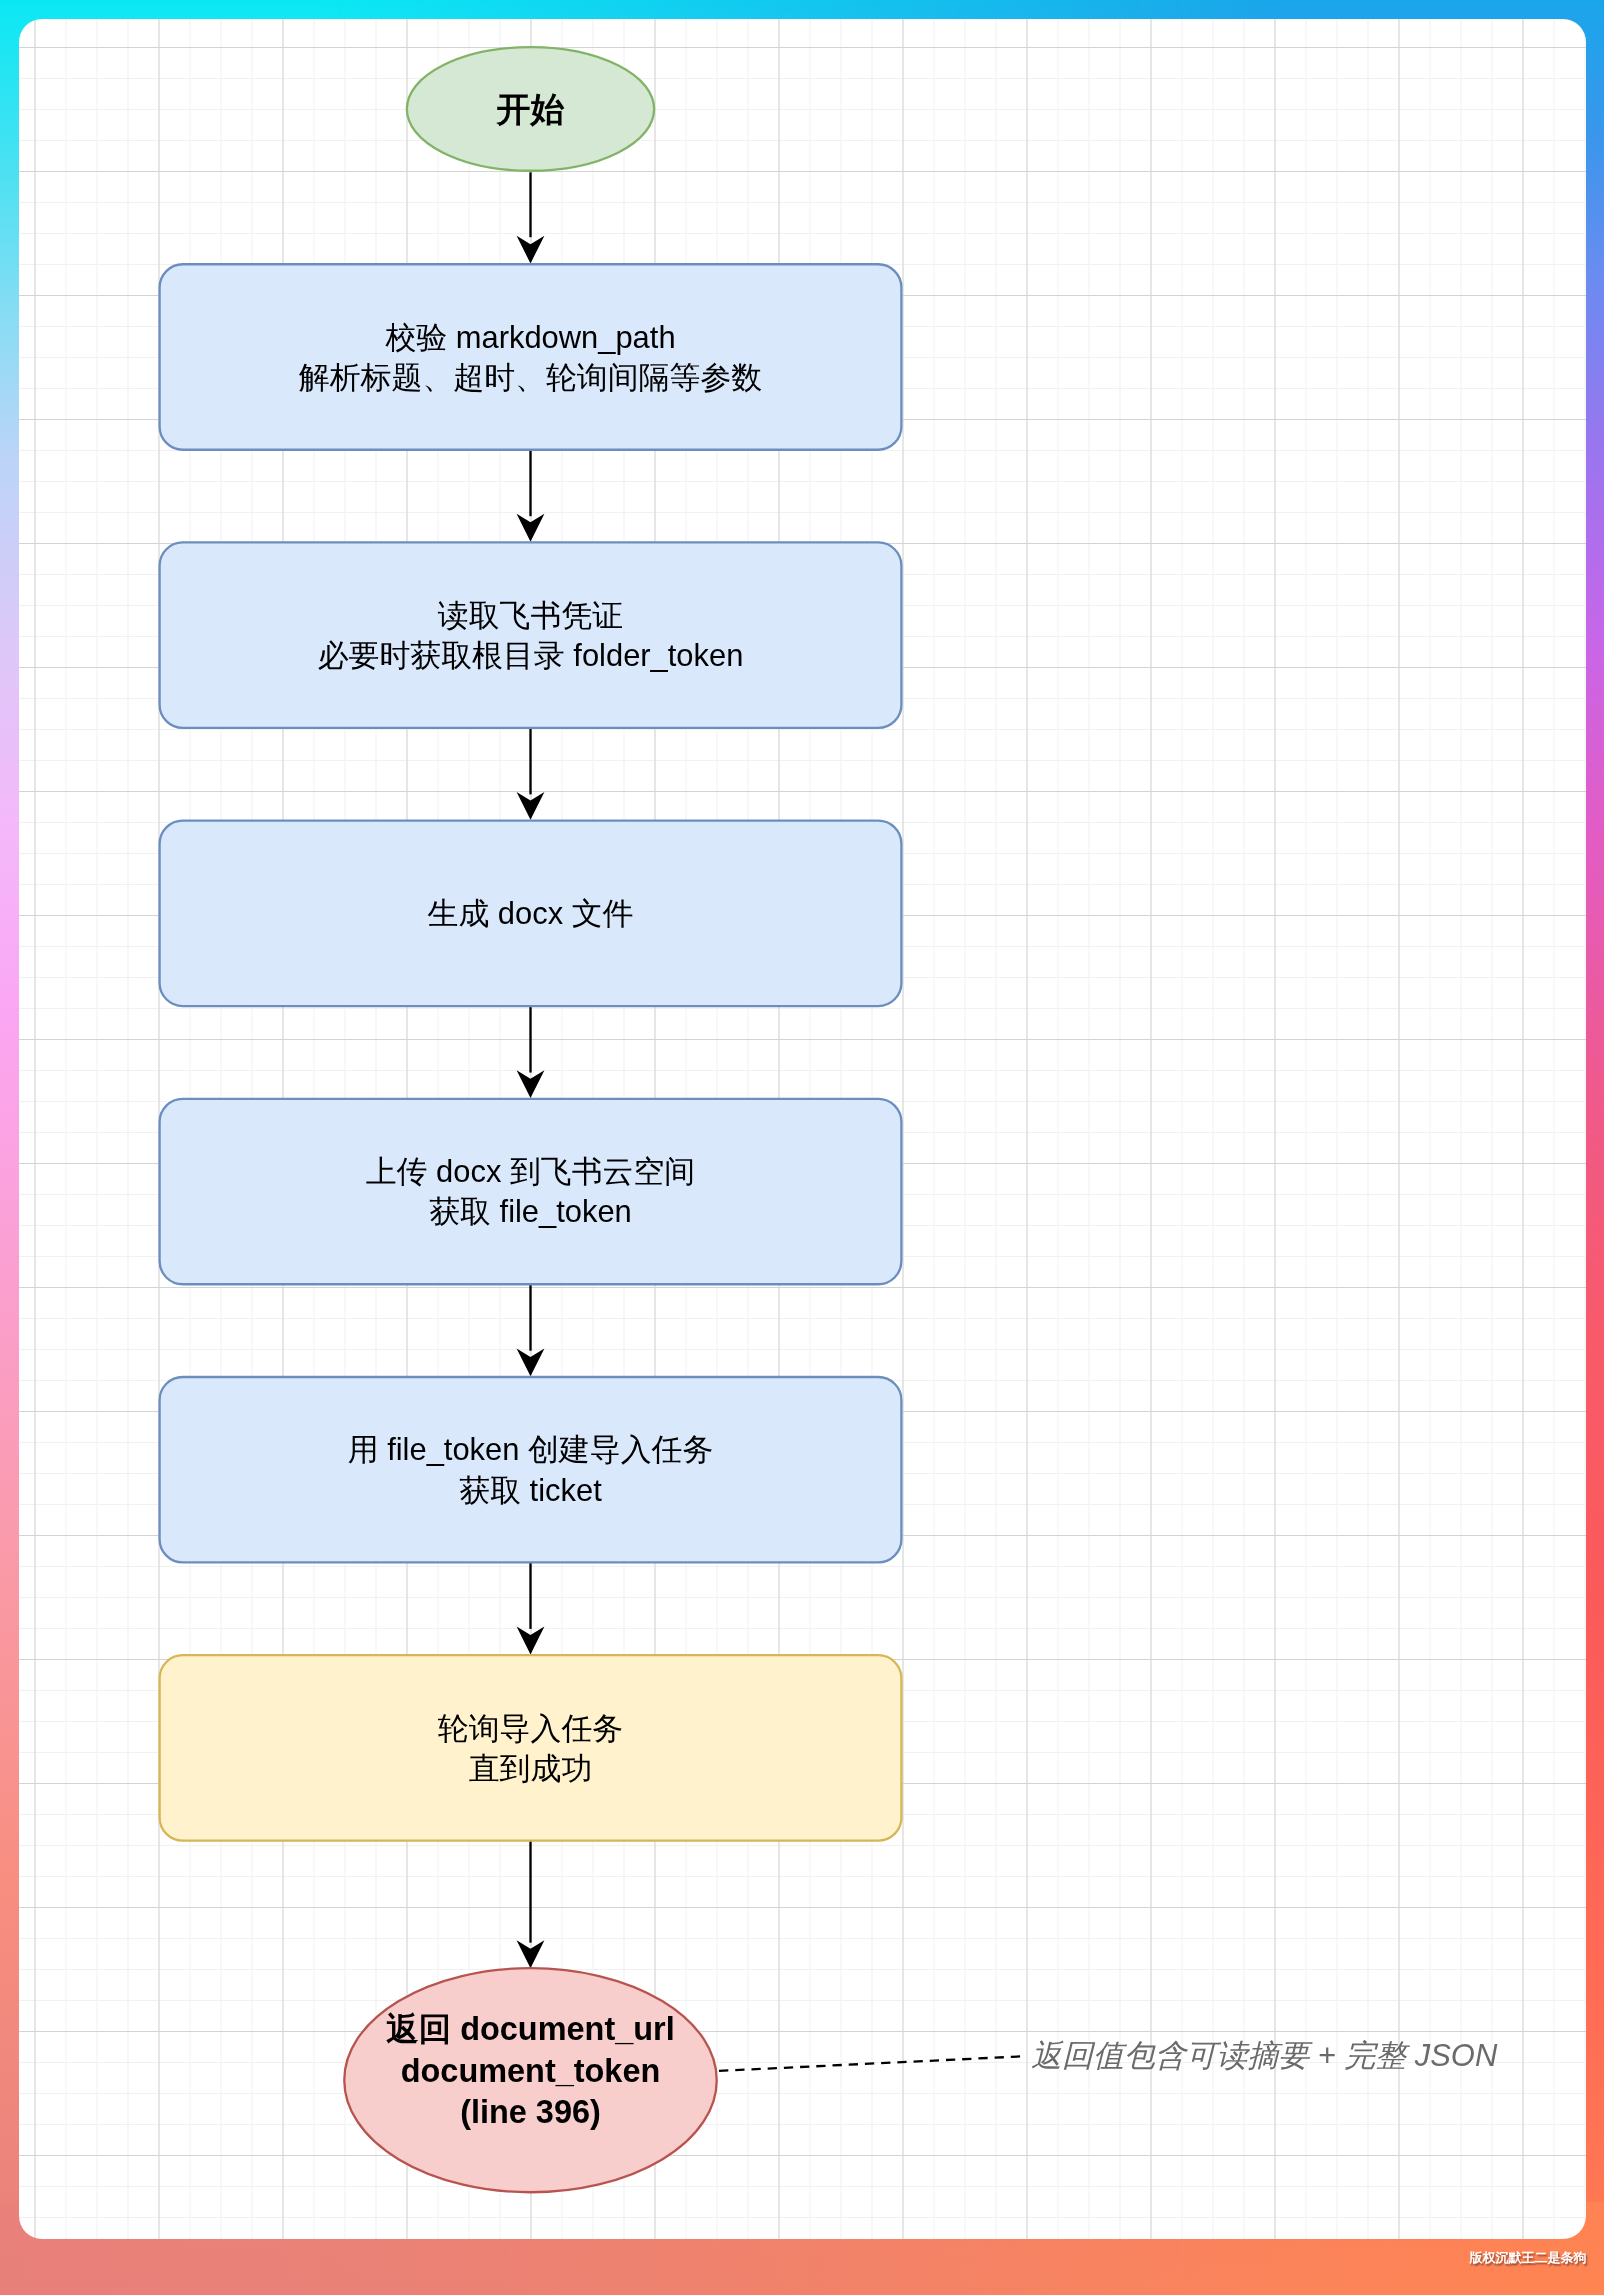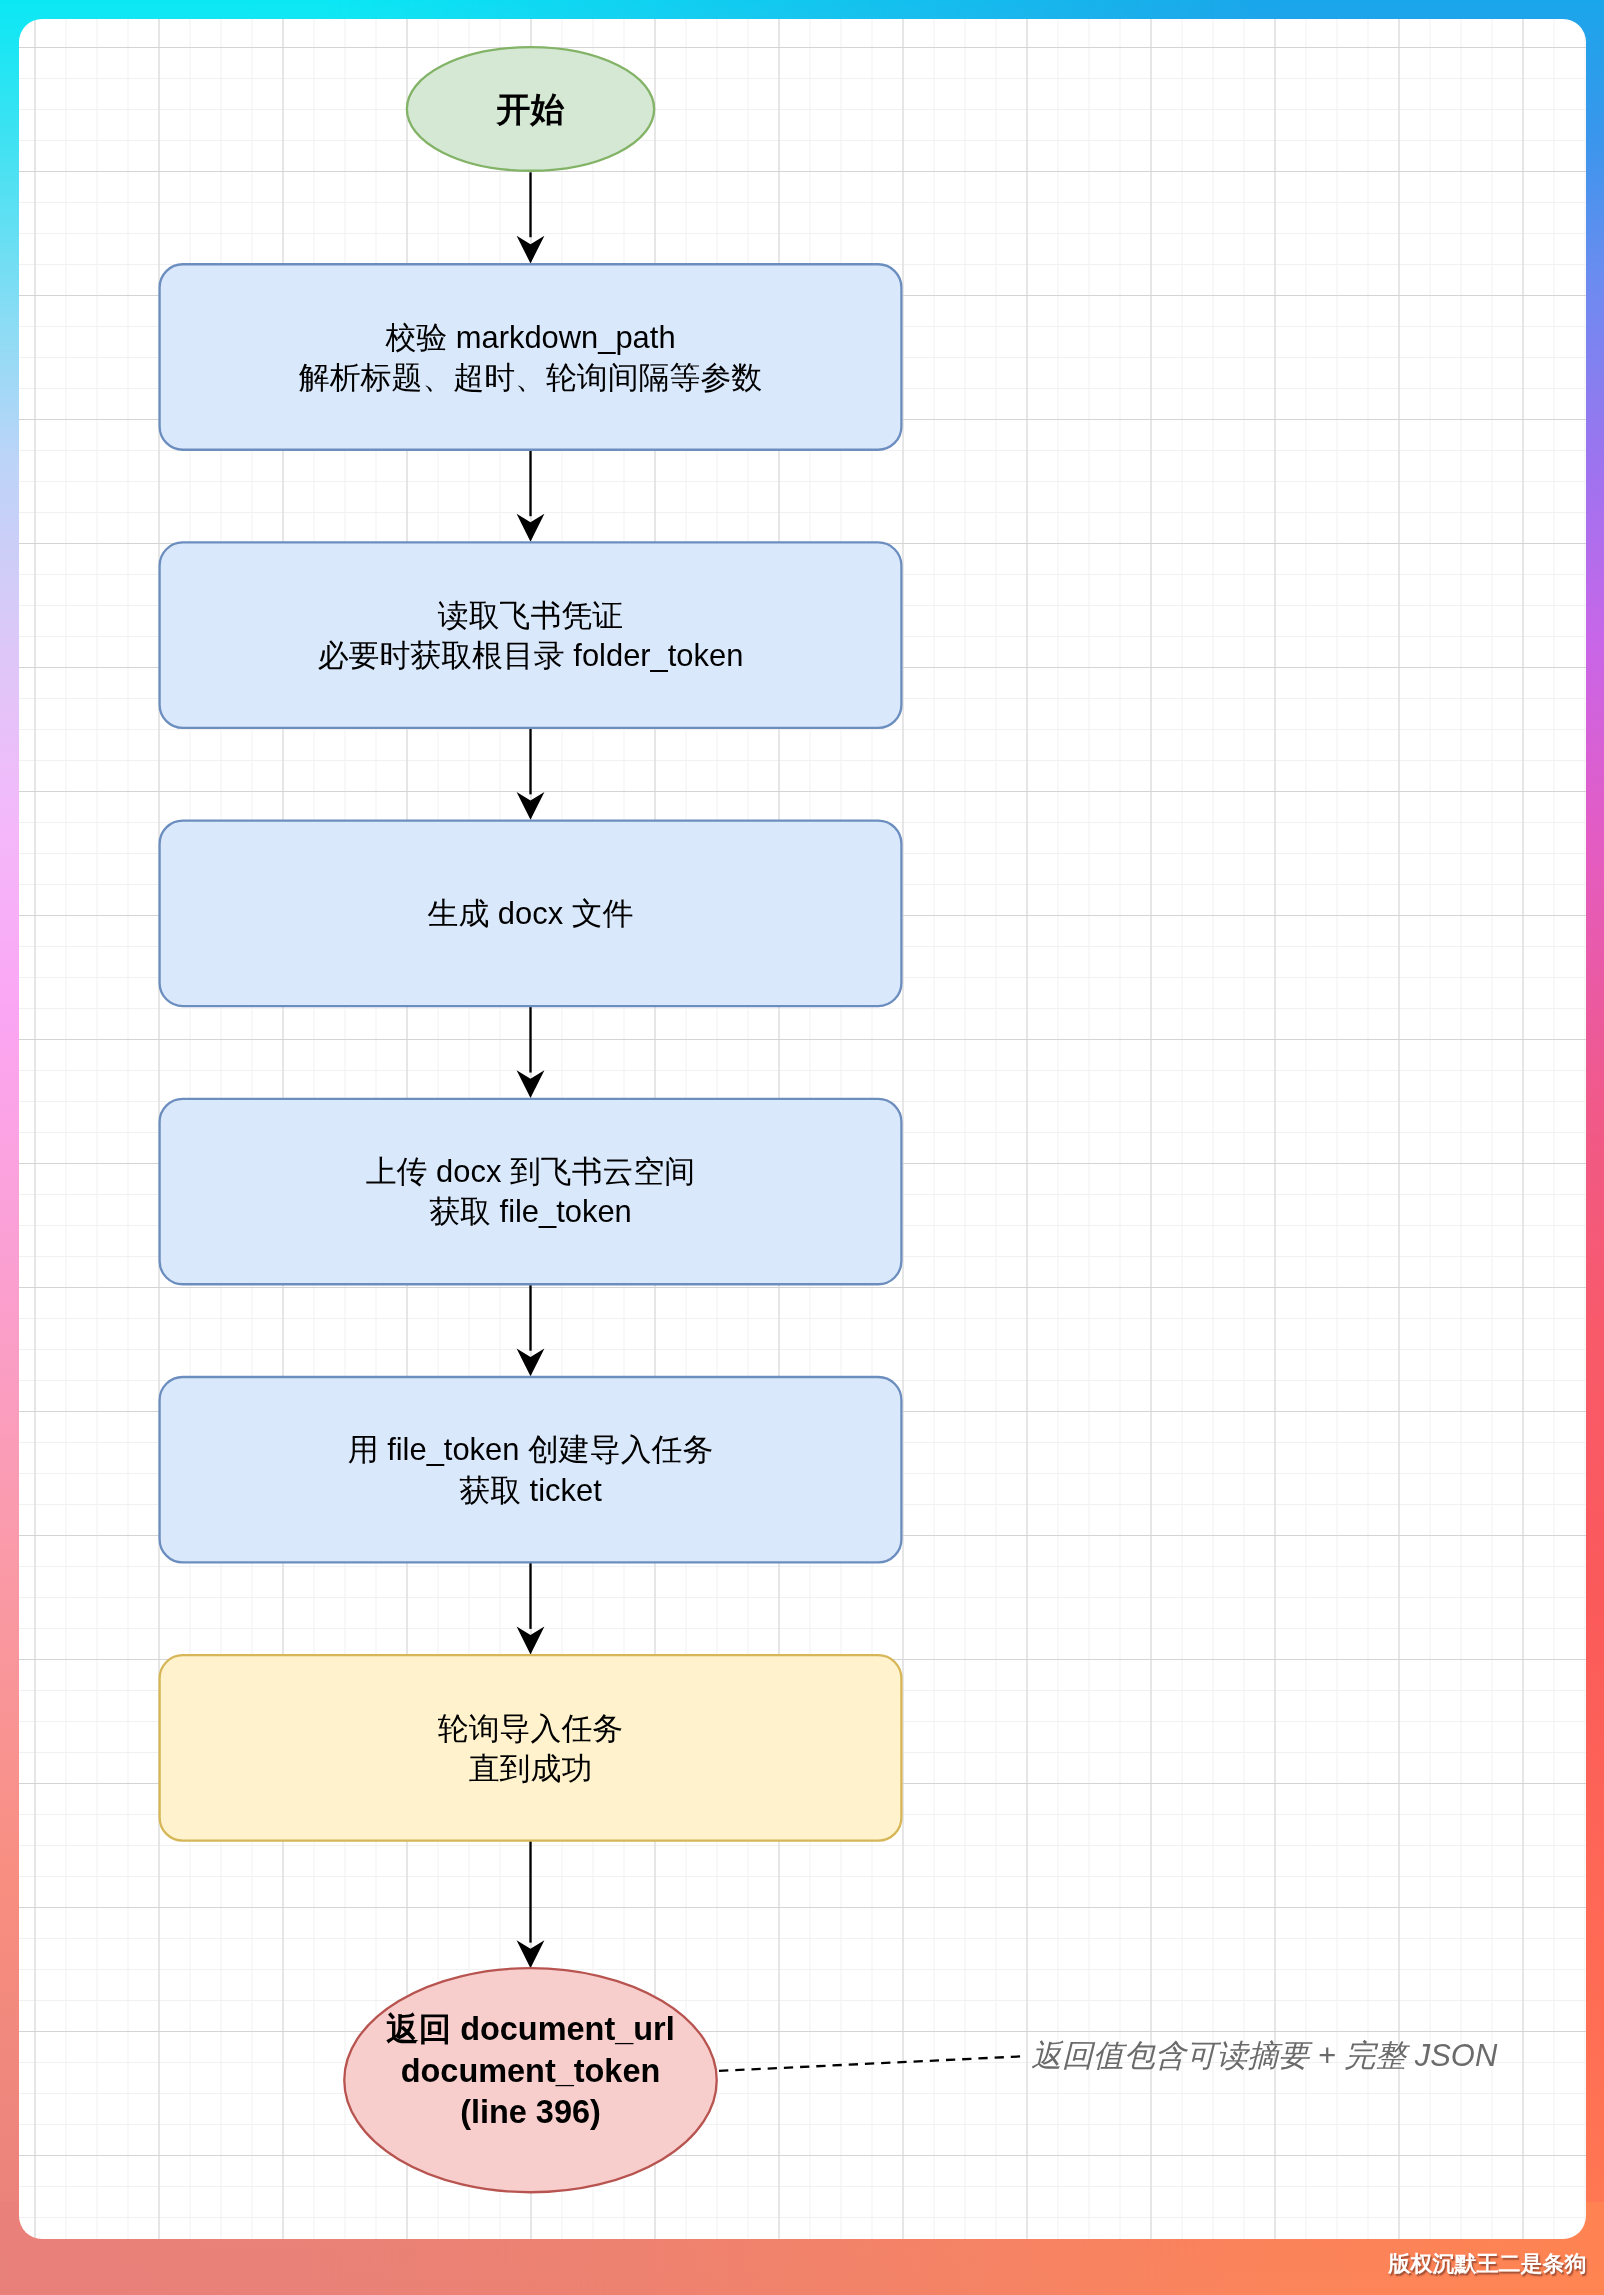--- a/index.html
+++ b/index.html
@@ -48,21 +48,21 @@
   }
   .node-text.bold { font-weight: bold; font-size: 42px; }
   .start-text { font-weight: bold; font-size: 44px; }
   .note-text {
     font-family: "Liberation Sans", "DejaVu Sans", sans-serif;
     font-style: italic; font-size: 40px; fill: #6a6a6a;
   }
   .watermark {
     position: absolute; right: 18.5px; top: 2249px;
     font-family: "DejaVu Sans", sans-serif;
-    font-size: 22px; font-weight: bold; color: #ffffff;
+    font-size: 13px; font-weight: bold; color: #ffffff;
     text-shadow: 1.5px 1.5px 1.5px rgba(90, 40, 30, 0.6);
     letter-spacing: 0px;
     margin-left: 32px;
   }
 </style>
 </head>
 <body>
 
 <div class="bg-right"></div>
 <div class="bg-left"></div>

